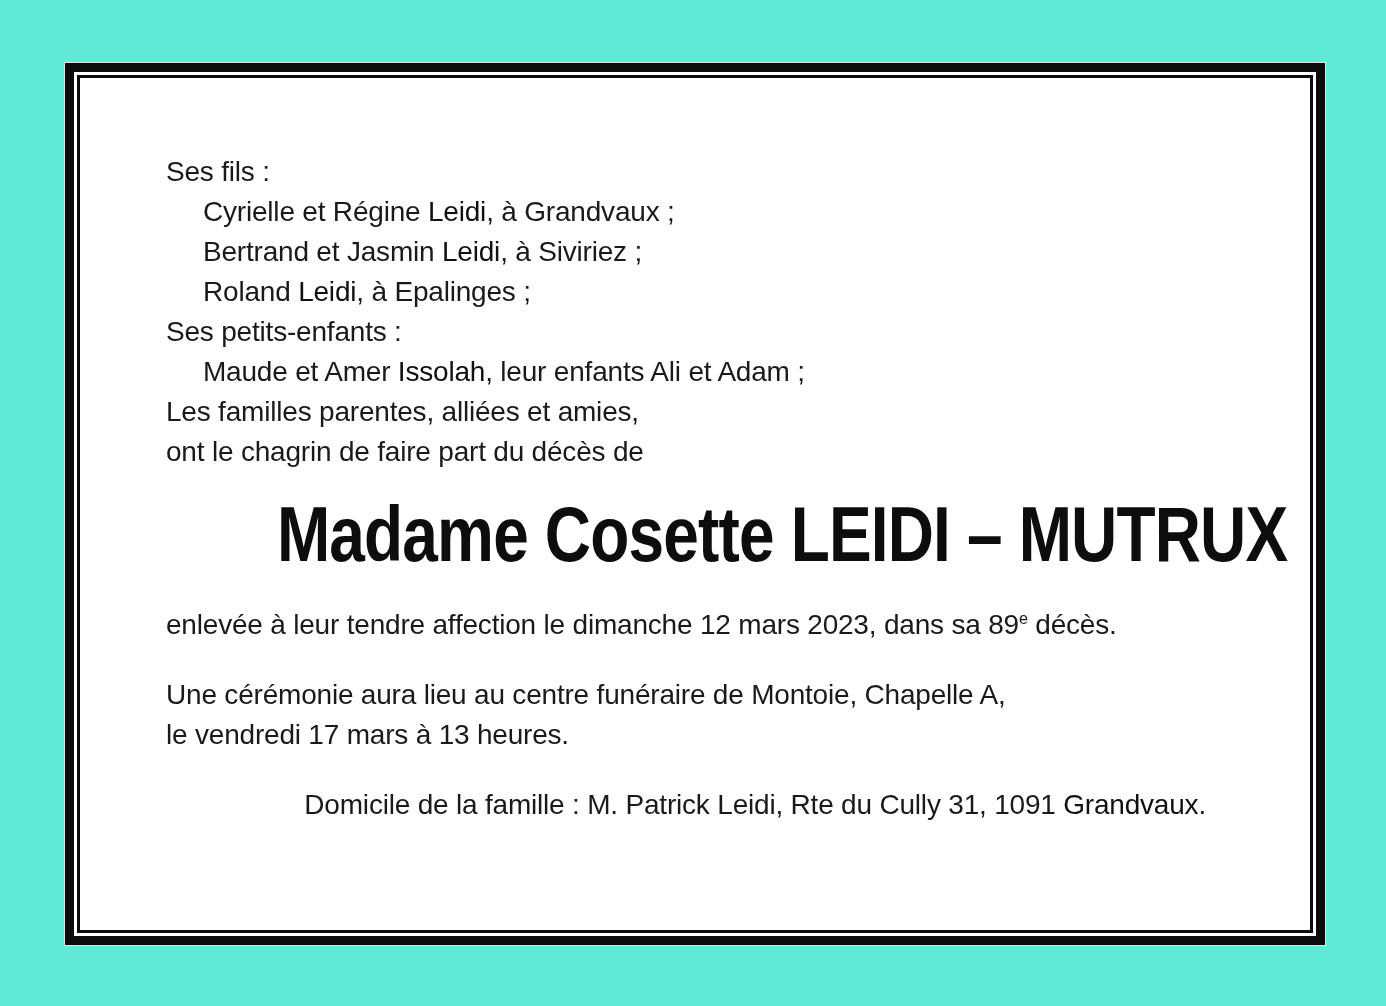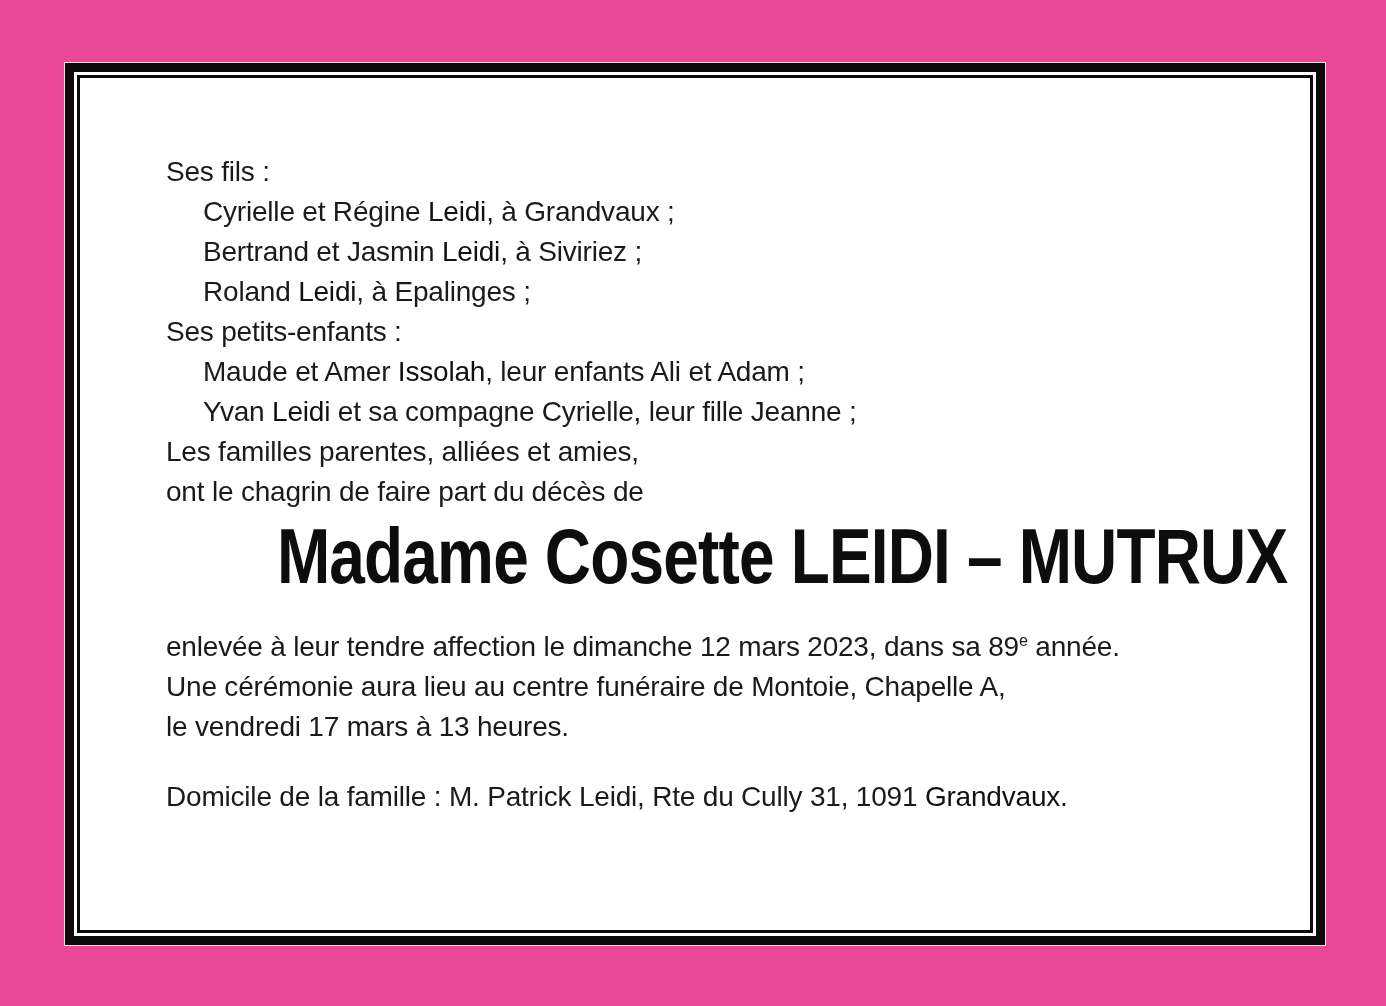--- a/index.html
+++ b/index.html
@@ -4,21 +4,21 @@
 <style>
   html, body {
     margin: 0;
     padding: 0;
     background: #ffffff;
   }
   .page {
     position: relative;
     width: 1386px;
     height: 1006px;
-    background: #ec4899;
+    background: #5eead4;
     font-family: "Liberation Sans", sans-serif;
     color: #1a1a1a;
     overflow: hidden;
   }
   .frame-outer {
     position: absolute;
     left: 65px;
     top: 63px;
     width: 1260px;
     height: 882px;
@@ -51,69 +51,70 @@
   .b {
     font-weight: normal;
     color: #111111;
   }
   sup {
     font-size: 0.58em;
     line-height: 0;
   }
   .deceased-wrap {
     text-align: center;
-    margin-top: 4px;
+    margin-top: 22px;
     line-height: 80px;
     white-space: nowrap;
   }
   .deceased {
     display: inline-block;
     font-size: 78px;
     font-weight: bold;
     color: #0d0d0d;
     letter-spacing: -1px;
     transform: scaleX(0.82);
     transform-origin: center;
     white-space: nowrap;
   }
   .death-line {
     margin-top: 13px;
   }
   .ceremony-block {
+    margin-top: 30px;
   }
   .domicile-block {
     margin-top: 30px;
+    text-align: right;
   }
 </style>
 </head>
 <body>
 
 <div class="page">
   <div class="frame-outer">
     <div class="frame-inner">
       <div class="content">
 
         <div>
             <div class="line"><span>Ses fils :</span></div>
             <div class="line indent"><span>Cyrielle et Régine </span><span class="b">Leidi</span><span>, à Grandvaux ;</span></div>
             <div class="line indent"><span>Bertrand et Jasmin </span><span class="b">Leidi</span><span>, à Siviriez ;</span></div>
             <div class="line indent"><span>Roland </span><span class="b">Leidi</span><span>, à Epalinges ;</span></div>
             <div class="line"><span>Ses petits-enfants :</span></div>
             <div class="line indent"><span>Maude et Amer </span><span class="b">Issolah</span><span>, leur enfants Ali et Adam ;</span></div>
-            <div class="line indent"><span>Yvan </span><span class="b">Leidi</span><span> et sa compagne Cyrielle, leur fille Jeanne ;</span></div>
             <div class="line"><span>Les familles parentes, alliées et amies,</span></div>
             <div class="line"><span>ont le chagrin de faire part du décès de</span></div>
           </div>
 
         <div class="deceased-wrap">
           <span class="deceased">Madame Cosette LEIDI – MUTRUX</span>
         </div>
 
         <div class="death-line">
-            <div class="line"><span>enlevée à leur tendre affection le dimanche 12 mars 2023, dans sa 89</span><sup>e</sup><span> année.</span></div>
+            <div class="line"><span>enlevée à leur tendre affection le dimanche 12 mars 2023, dans sa 89</span><sup>e</sup><span> décès.</span></div>
           </div>
 
         <div class="ceremony-block">
             <div class="line"><span>Une cérémonie aura lieu au centre funéraire de Montoie, Chapelle A,</span></div>
             <div class="line"><span>le vendredi 17 mars à 13 heures.</span></div>
           </div>
 
         <div class="domicile-block">
             <div class="line"><span>Domicile de la famille : M. Patrick Leidi, Rte du Cully 31, 1091 </span><span class="b">Grandvaux</span><span>.</span></div>
           </div>

